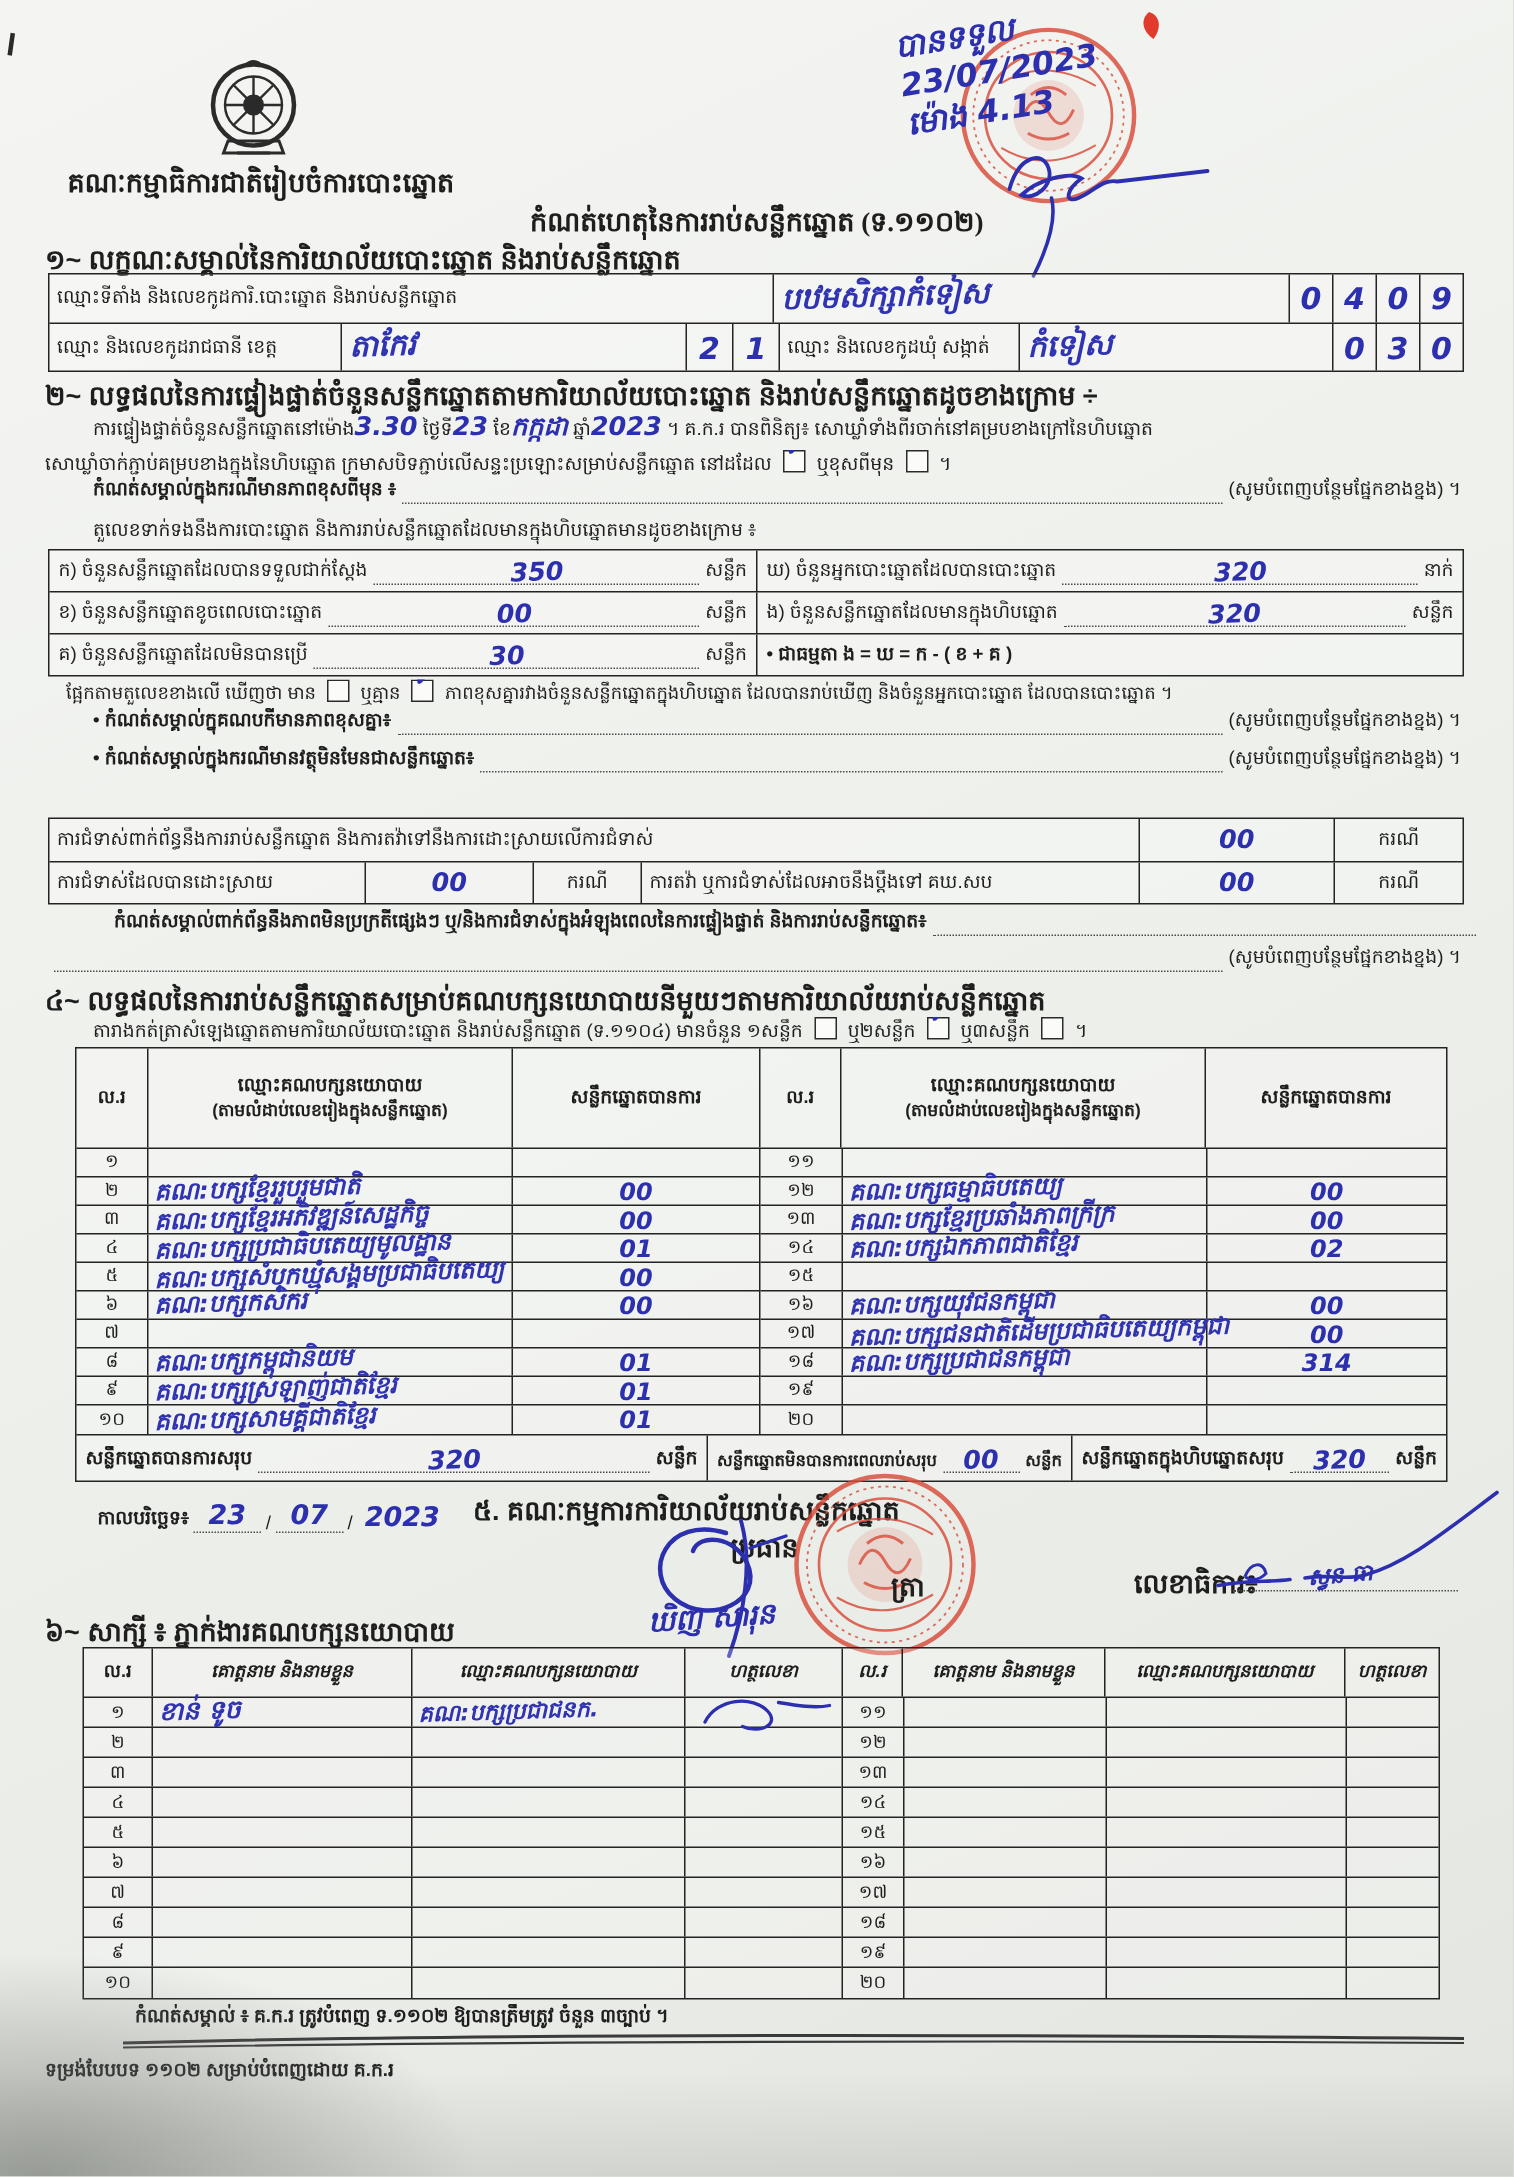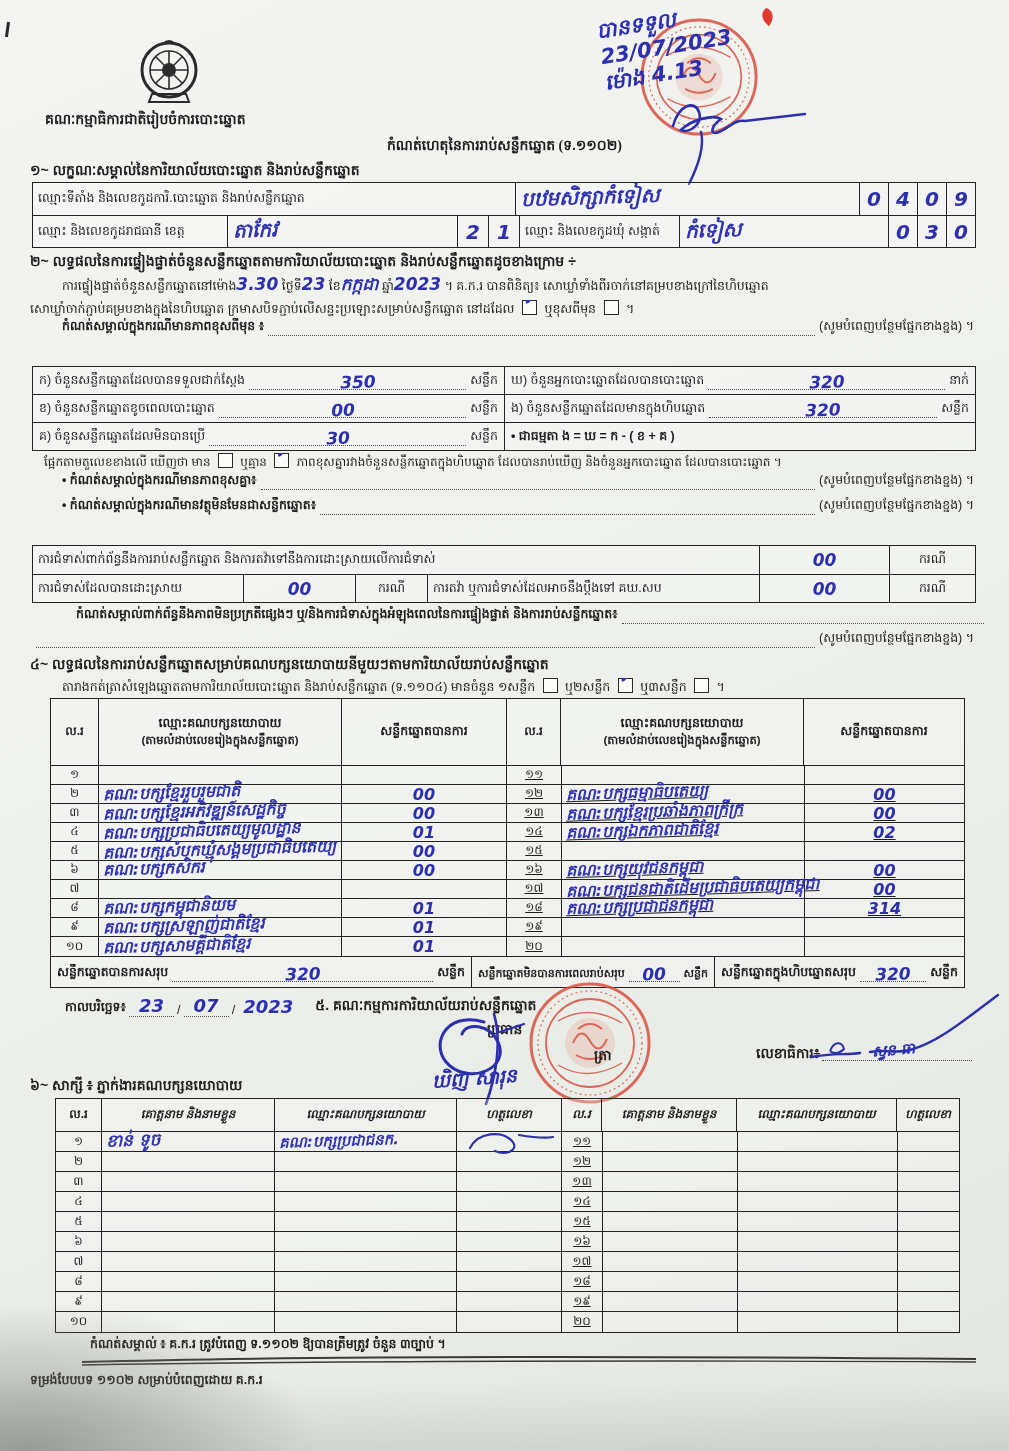--- a/index.html
+++ b/index.html
@@ -3,21 +3,21 @@
 <meta charset="utf-8">
 <style>
   html,body{margin:0;padding:0;background:#d7dad5;}
   .page{position:relative;width:1009px;height:1451px;overflow:hidden;
     background:linear-gradient(155deg,#f4f5f2 0%,#eff1ed 40%,#e9ebe6 78%,#e3e5e0 100%);
     font-family:"Liberation Sans",sans-serif;color:#1e1e1e;}
   .abs{position:absolute;}
   .b{font-weight:bold;}
   .nw{white-space:nowrap;overflow:hidden;}
   .prt{font-size:12.5px;}
-  .hd{font-size:14px;font-weight:bold;}
+  .hd{font-size:18px;font-weight:bold;}
   .hw{font-family:"DejaVu Sans",sans-serif;font-style:italic;font-weight:600;color:#2c2fae;}
   .scrawl{font-family:"DejaVu Sans",sans-serif;font-style:italic;font-weight:600;color:#3033b2;
     font-size:16px;white-space:nowrap;display:inline-block;transform:rotate(-1.8deg);}
   .cb{display:inline-block;width:13px;height:13px;border:1.4px solid #2a2a2a;background:#fbfbf9;
     vertical-align:-2px;position:relative;margin:0 4px;}
   .cb .tick{position:absolute;left:-1px;top:-12px;font-size:19px;line-height:19px;color:#2c2fae;font-weight:bold;font-style:italic;}
   .dots{flex:1 1 auto;border-bottom:1.6px dotted #4a4a4a;height:11px;position:relative;margin:0 4px;min-width:20px;}
   .dots .hwover{position:absolute;left:50%;bottom:-3px;transform:translateX(-50%) rotate(-2deg);
     font-size:17px;white-space:nowrap;}
   .flexline{display:flex;align-items:flex-end;}
@@ -36,21 +36,21 @@
   .t2half{display:flex;align-items:flex-end;box-sizing:border-box;padding:2px 6px 4px 6px;height:100%;}
   .t2half.lft{width:472px;border-right:1.4px solid #232323;}
   .t2half.rgt{flex:1;}
   .lbl{white-space:nowrap;overflow:hidden;flex-shrink:0;}
   .unit{white-space:nowrap;flex-shrink:0;}
   .t4hdr{display:flex;height:66px;border-bottom:1.4px solid #232323;}
   .t4hcell{box-sizing:border-box;display:flex;flex-direction:column;align-items:center;justify-content:center;text-align:center;overflow:hidden;}
   .t4hcell + .t4hcell{border-left:1.4px solid #232323;}
   .t4cols{display:flex;}
   .t4half{box-sizing:border-box;}
-  .t4half.rhalf{border-left:1.4px solid #232323;text-decoration:underline;}
+  .t4half.rhalf{border-left:1.4px solid #232323;}
   .t4row{display:flex;height:19px;border-bottom:1.4px solid #232323;box-sizing:border-box;}
   .t4row:last-child{border-bottom:none;}
   .t4c{box-sizing:border-box;display:flex;align-items:center;padding:0 4px;height:100%;}
   .t4c + .t4c{border-left:1.4px solid #232323;}
   .t4c.no{justify-content:center;font-size:12px;padding:0 1px;}
   .t4c.party{overflow:visible;}
   .t4c.votes{justify-content:center;overflow:visible;}
   .t4c.votes .hw{font-size:16px;}
   .t4totals{display:flex;height:30px;border-top:1.4px solid #232323;}
   .t4tcell{box-sizing:border-box;display:flex;align-items:flex-end;padding:3px 6px 5px 6px;overflow:hidden;}
@@ -159,20 +159,21 @@
     <span class="cb"><span class="tick">✓</span></span>
     <span>ឬខុសពីមុន</span>
     <span class="cb"><span class="tick"></span></span>
     <span>។</span>
   </div>
   <div class="abs flexline" style="left:62px;top:318px;width:912px;">
     <span class="prt b lbl">កំណត់សម្គាល់ក្នុងករណីមានភាពខុសពីមុន ៖</span>
     <span class="dots"></span>
     <span class="prt unit">(សូមបំពេញបន្ថែមផ្នែកខាងខ្នង) ។</span>
   </div>
+  <div class="abs prt nw" style="left:62px;top:345px;width:900px;">តួលេខទាក់ទងនឹងការបោះឆ្នោត និងការរាប់សន្លឹកឆ្នោតដែលមានក្នុងហិបឆ្នោតមានដូចខាងក្រោម ៖</div>
 
   <div class="abs tbl" style="left:32px;top:366px;width:944px;">
     <div class="t2row">
       <div class="t2half lft">
         <span class="prt lbl">ក) ចំនួនសន្លឹកឆ្នោតដែលបានទទួលជាក់ស្តែង</span>
         <span class="dots">
             <span class="hwover hw">350</span>
           </span>
         <span class="prt unit">សន្លឹក</span>
       </div>
@@ -215,21 +216,21 @@
   </div>
 
   <div class="abs prt nw" style="left:44px;top:453px;width:940px;font-size:12px;">
     <span>ផ្អែកតាមតួលេខខាងលើ ឃើញថា មាន</span>
     <span class="cb"><span class="tick"></span></span>
     <span>ឬគ្មាន</span>
     <span class="cb"><span class="tick">✓</span></span>
     <span>ភាពខុសគ្នារវាងចំនួនសន្លឹកឆ្នោតក្នុងហិបឆ្នោត ដែលបានរាប់ឃើញ និងចំនួនអ្នកបោះឆ្នោត ដែលបានបោះឆ្នោត ។</span>
   </div>
   <div class="abs flexline" style="left:62px;top:472px;width:912px;">
-    <span class="prt b lbl">• កំណត់សម្គាល់ក្នុងករណីមានភាពខុសគ្នា៖</span>
+    <span class="prt b lbl">• កំណត់សម្គាល់ក្នុគណបកីមានភាពខុសគ្នា៖</span>
     <span class="dots"></span>
     <span class="prt unit">(សូមបំពេញបន្ថែមផ្នែកខាងខ្នង) ។</span>
   </div>
   <div class="abs flexline" style="left:62px;top:497px;width:912px;">
     <span class="prt b lbl">• កំណត់សម្គាល់ក្នុងករណីមានវត្ថុមិនមែនជាសន្លឹកឆ្នោត៖</span>
     <span class="dots"></span>
     <span class="prt unit">(សូមបំពេញបន្ថែមផ្នែកខាងខ្នង) ។</span>
   </div>
 
   <div class="abs tbl" style="left:32px;top:545px;width:944px;">

